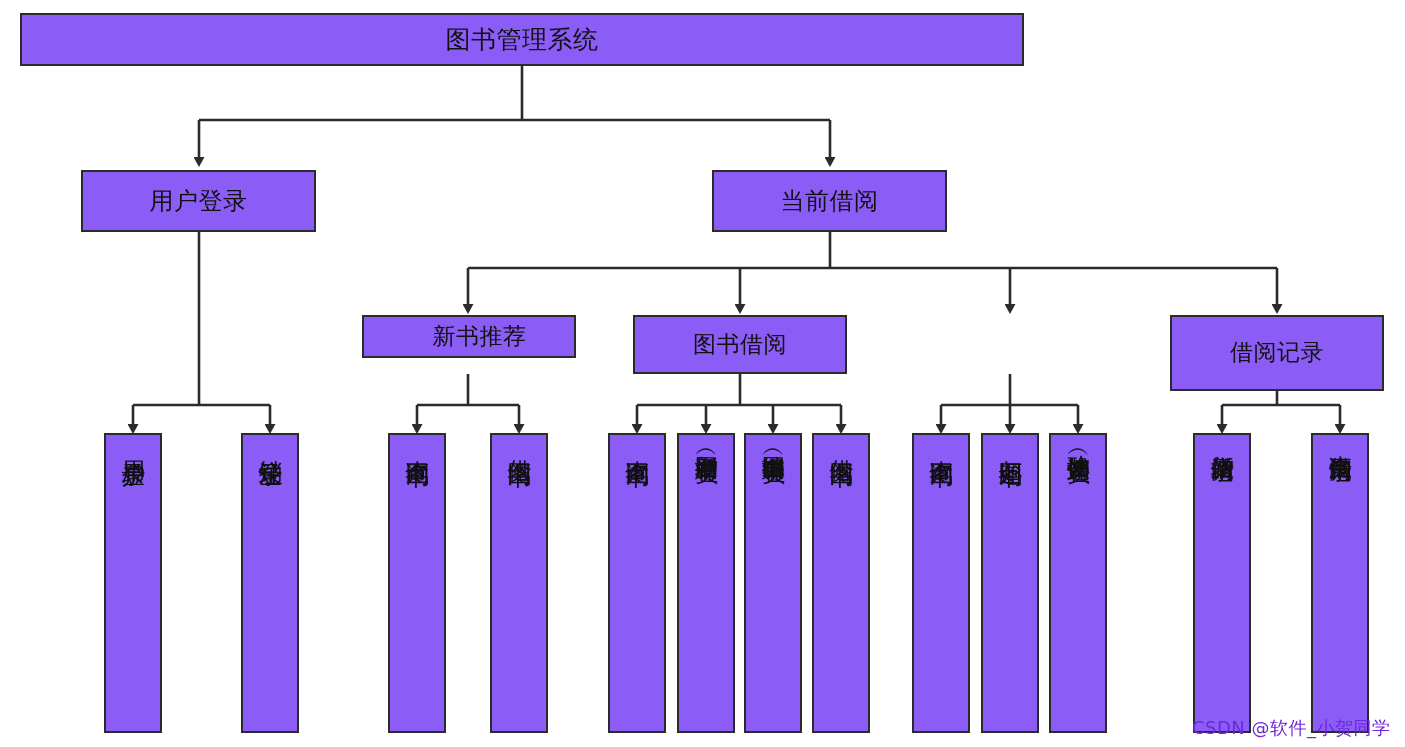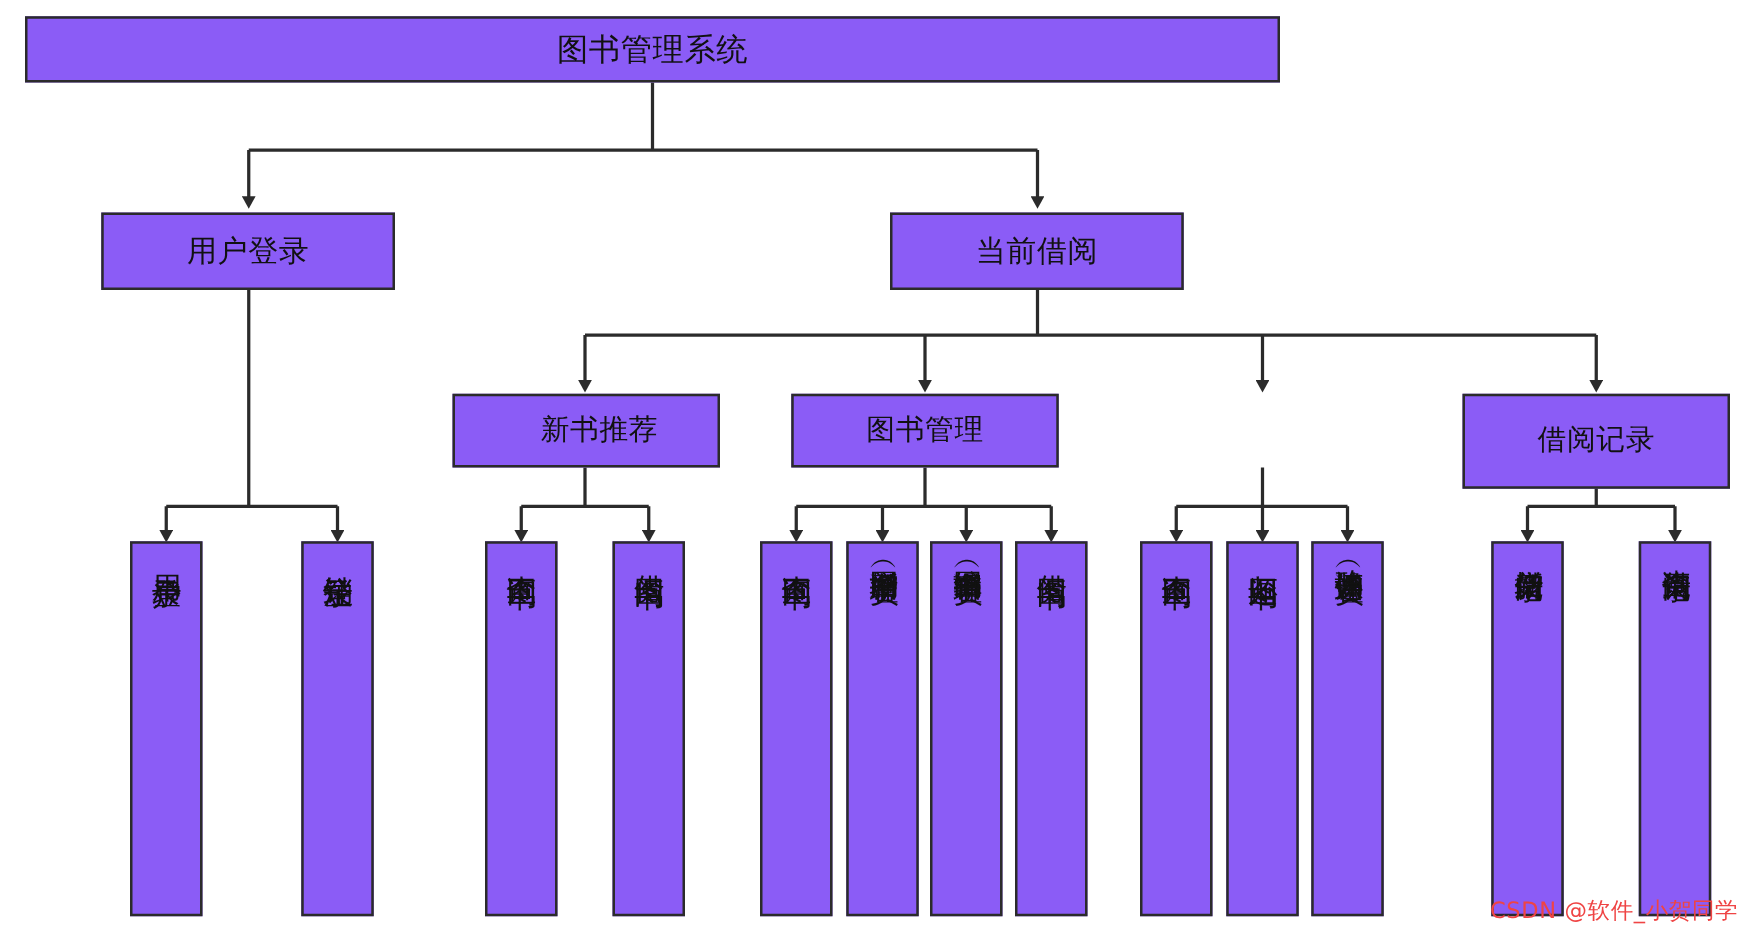--- a/index.html
+++ b/index.html
@@ -71,21 +71,21 @@
   .node.v.tall-text .node-label {
     font-size: 23px;
     letter-spacing: 1px;
   }
   .node.v.mid-text .node-label {
     font-size: 24px;
     letter-spacing: 1.5px;
   }
   .watermark {
     position: absolute;
-    color: #ef4444;
+    color: #6d28d9;
     font-size: 18px;
     white-space: nowrap;
     letter-spacing: 0.5px;
     font-family: "DejaVu Sans", "Liberation Sans", sans-serif;
   }
 </style>
 </head>
 <body>
 
 <div id="canvas">
@@ -144,25 +144,25 @@
     <span class="node-label">图书管理系统</span>
   </div>
 
   <div class="node h lvl2" style="left:81px; top:170px; width:235px; height:62px;">
     <span class="node-label">用户登录</span>
   </div>
   <div class="node h lvl2" style="left:712px; top:170px; width:235px; height:62px;">
     <span class="node-label">当前借阅</span>
   </div>
 
-  <div class="node h lvl3" style="left:362px; top:315px; width:214px; height:59px;padding-left:21px;">
+  <div class="node h lvl3" style="left:362px; top:315px; width:214px; height:43px;padding-left:21px;">
     <span class="node-label">新书推荐</span>
   </div>
   <div class="node h lvl3" style="left:633px; top:315px; width:214px; height:59px;">
-    <span class="node-label">图书管理</span>
+    <span class="node-label">图书借阅</span>
   </div>
   <div class="node h lvl3" style="left:1170px; top:315px; width:214px; height:76px;">
     <span class="node-label">借阅记录</span>
   </div>
 
   <div class="node v mid-text" style="left:104px; top:433px; width:58px; height:300px;">
     <span class="node-label">用户登录</span>
   </div>
   <div class="node v mid-text" style="left:241px; top:433px; width:58px; height:300px;">
     <span class="node-label">注销登录</span>

